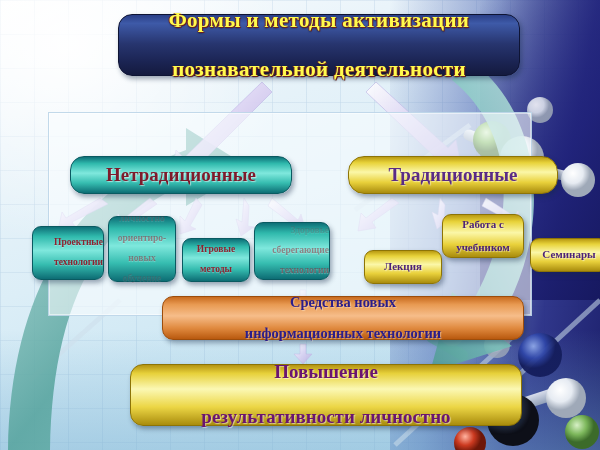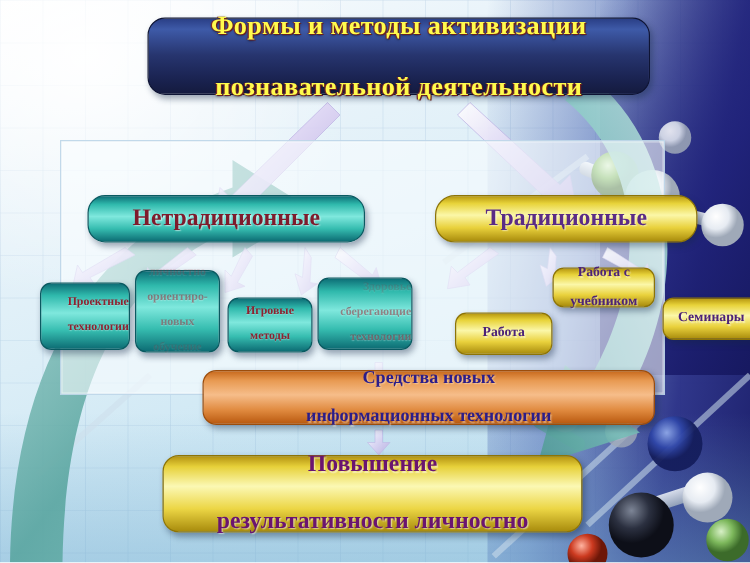--- a/index.html
+++ b/index.html
@@ -121,21 +121,21 @@
     left:132px;top:296px;width:362px;height:44px;
     background:linear-gradient(to bottom,#c86a1e 0%,#e89a52 18%,#f6bd8a 45%,#e08a3f 74%,#b9590f 100%);
     color:#2b1d8a;
     border:1px solid #9c4d0c;
     font-size:14.5px;border-radius:11px;
     text-shadow:1px 1px 1px rgba(255,235,210,.5);
   }
 
   
   .final{
-    left:100px;top:364px;width:336px;height:62px;
+    left:100px;top:364px;width:392px;height:62px;
     font-size:19px;border-radius:13px;
     background:linear-gradient(to bottom,#b49312 0%,#e7d13a 14%,#fbf8b4 40%,#ecd645 70%,#a98c0d 100%);
     color:#6a1470;
     border:1px solid #8d7407;
     text-shadow:1px 1px 1px rgba(255,255,255,.55);
   }
   .final span{line-height:1.18;}
 </style>
 </head>
 <body>
@@ -296,24 +296,24 @@
 
   <div class="box teal sub faded" style="left:224px;top:222px;width:76px;height:58px;text-align:right;">
     <span>
       <span style="opacity:.35">Здоровье</span><br>
       <span style="opacity:.95">сберегающие</span><br>
       <span style="opacity:.9">технологии</span>
     </span>
   </div>
 
   <div class="box gold tsub" style="left:334px;top:250px;width:78px;height:34px;">
-    <span>Работа</span>
-  </div>
-
-  <div class="box gold tsub" style="left:412px;top:214px;width:82px;height:32px;">
+    <span>Лекция</span>
+  </div>
+
+  <div class="box gold tsub" style="left:412px;top:214px;width:82px;height:44px;">
     <span>
       <span>Работа с</span><br>
       <span>учебником</span>
     </span>
   </div>
 
   <div class="box gold tsub" style="left:500px;top:238px;width:78px;height:34px;">
     <span>Семинары</span>
   </div>
 

